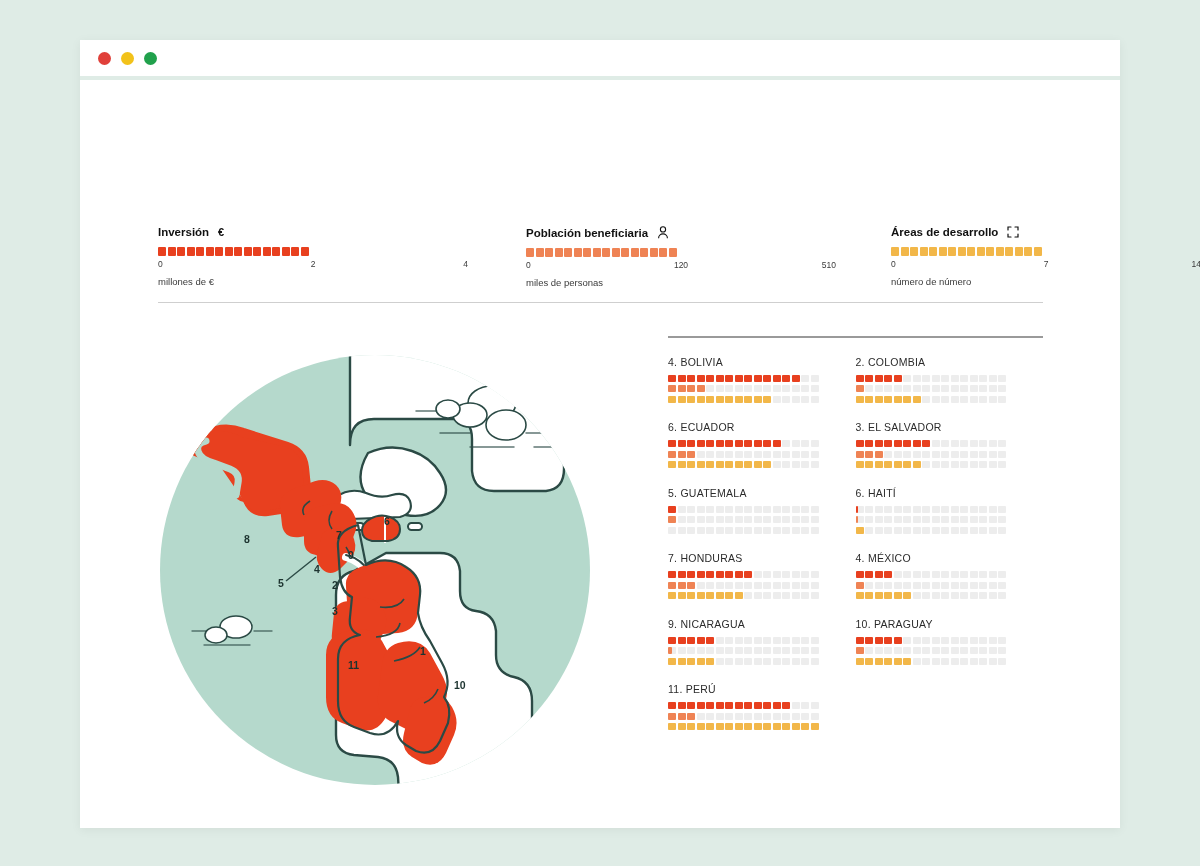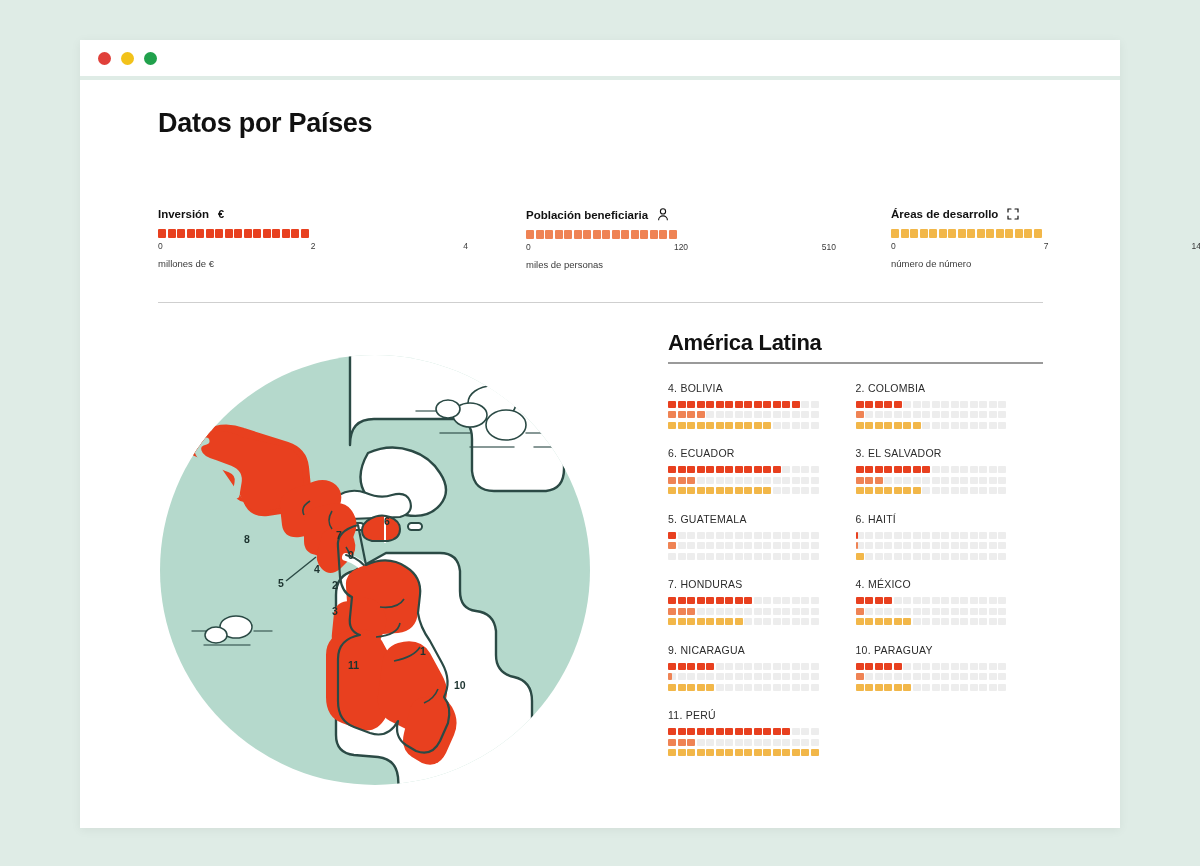--- a/index.html
+++ b/index.html
@@ -24,21 +24,21 @@
   .dot.green{background:#21a14c;}
   .page{position:relative;height:748px;background:#fff;}
 
   .h1{
     position:absolute;left:78px;top:28px;
     font-size:27px;font-weight:bold;color:#111;letter-spacing:-0.3px;
   }
 
   
   .legends{position:absolute;left:78px;top:128px;width:885px;height:75px;}
-  .legend{position:absolute;top:0;}
+  .legend{position:absolute;top:18px;}
   .legend.l1{left:0;width:310px;}
   .legend.l2{left:368px;width:310px;}
   .legend.l3{left:733px;width:310px;}
   .legend-title{
     font-size:11.5px;font-weight:bold;color:#111;display:flex;
     align-items:center;gap:9px;margin-bottom:9px;
   }
   .legend-icon{display:inline-flex;align-items:center;color:#111;}
   .gauge{display:flex;gap:1.5px;height:9px;width:auto;}
   .gauge .seg{flex:0 0 auto;width:8px;height:9px;border-radius:1px;}
@@ -81,21 +81,20 @@
 <div class="browser">
 
   <div class="chrome">
     <span class="dot red"></span>
     <span class="dot yellow"></span>
     <span class="dot green"></span>
   </div>
 
   <div class="page">
 
-    <div class="h1">Datos por Países</div>
 
     <div class="legends">
 
       <div class="legend l1">
         <div class="legend-title">
           <span>Inversión</span>
           <span class="legend-icon">
             <svg width="12" height="12" viewBox="0 0 12 12">
                 <text x="0" y="10" font-size="11" font-family="Liberation Sans, sans-serif" fill="#111">€</text>
               </svg>
@@ -324,21 +323,20 @@
           <text x="196" y="214">7</text>
           <text x="104" y="218">8</text>
           <text x="208" y="234">9</text>
           <text x="314" y="364">10</text>
           <text x="208" y="344">11</text>
         </g>
       </svg>
     </div>
 
     <div class="panel">
-      <div class="h2">América Latina</div>
       <div class="h2-rule"></div>
       <div class="grid">
           <div class="country">
             <div class="cname">4. BOLIVIA</div>
             <div class="bars">
               <div class="track">
                 <span class="cell"></span>
                 <span class="cell"></span>
                 <span class="cell"></span>
                 <span class="cell"></span>

